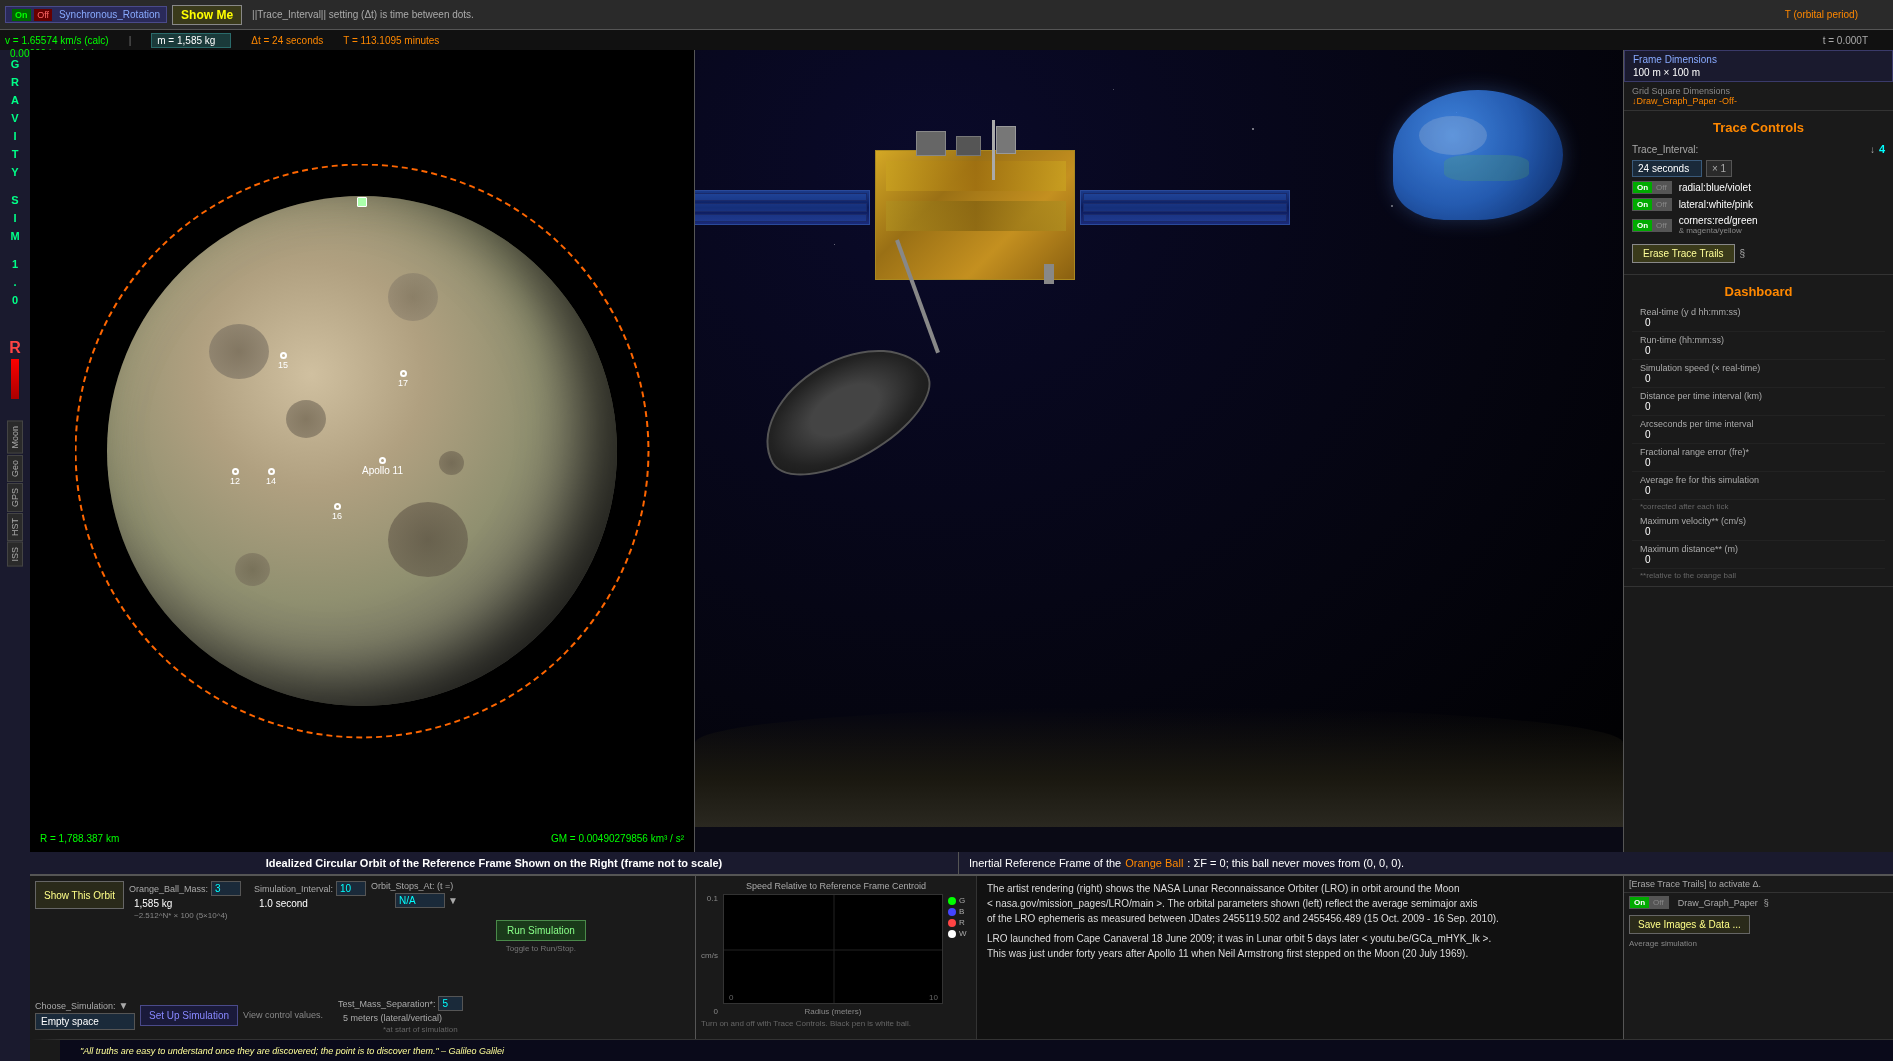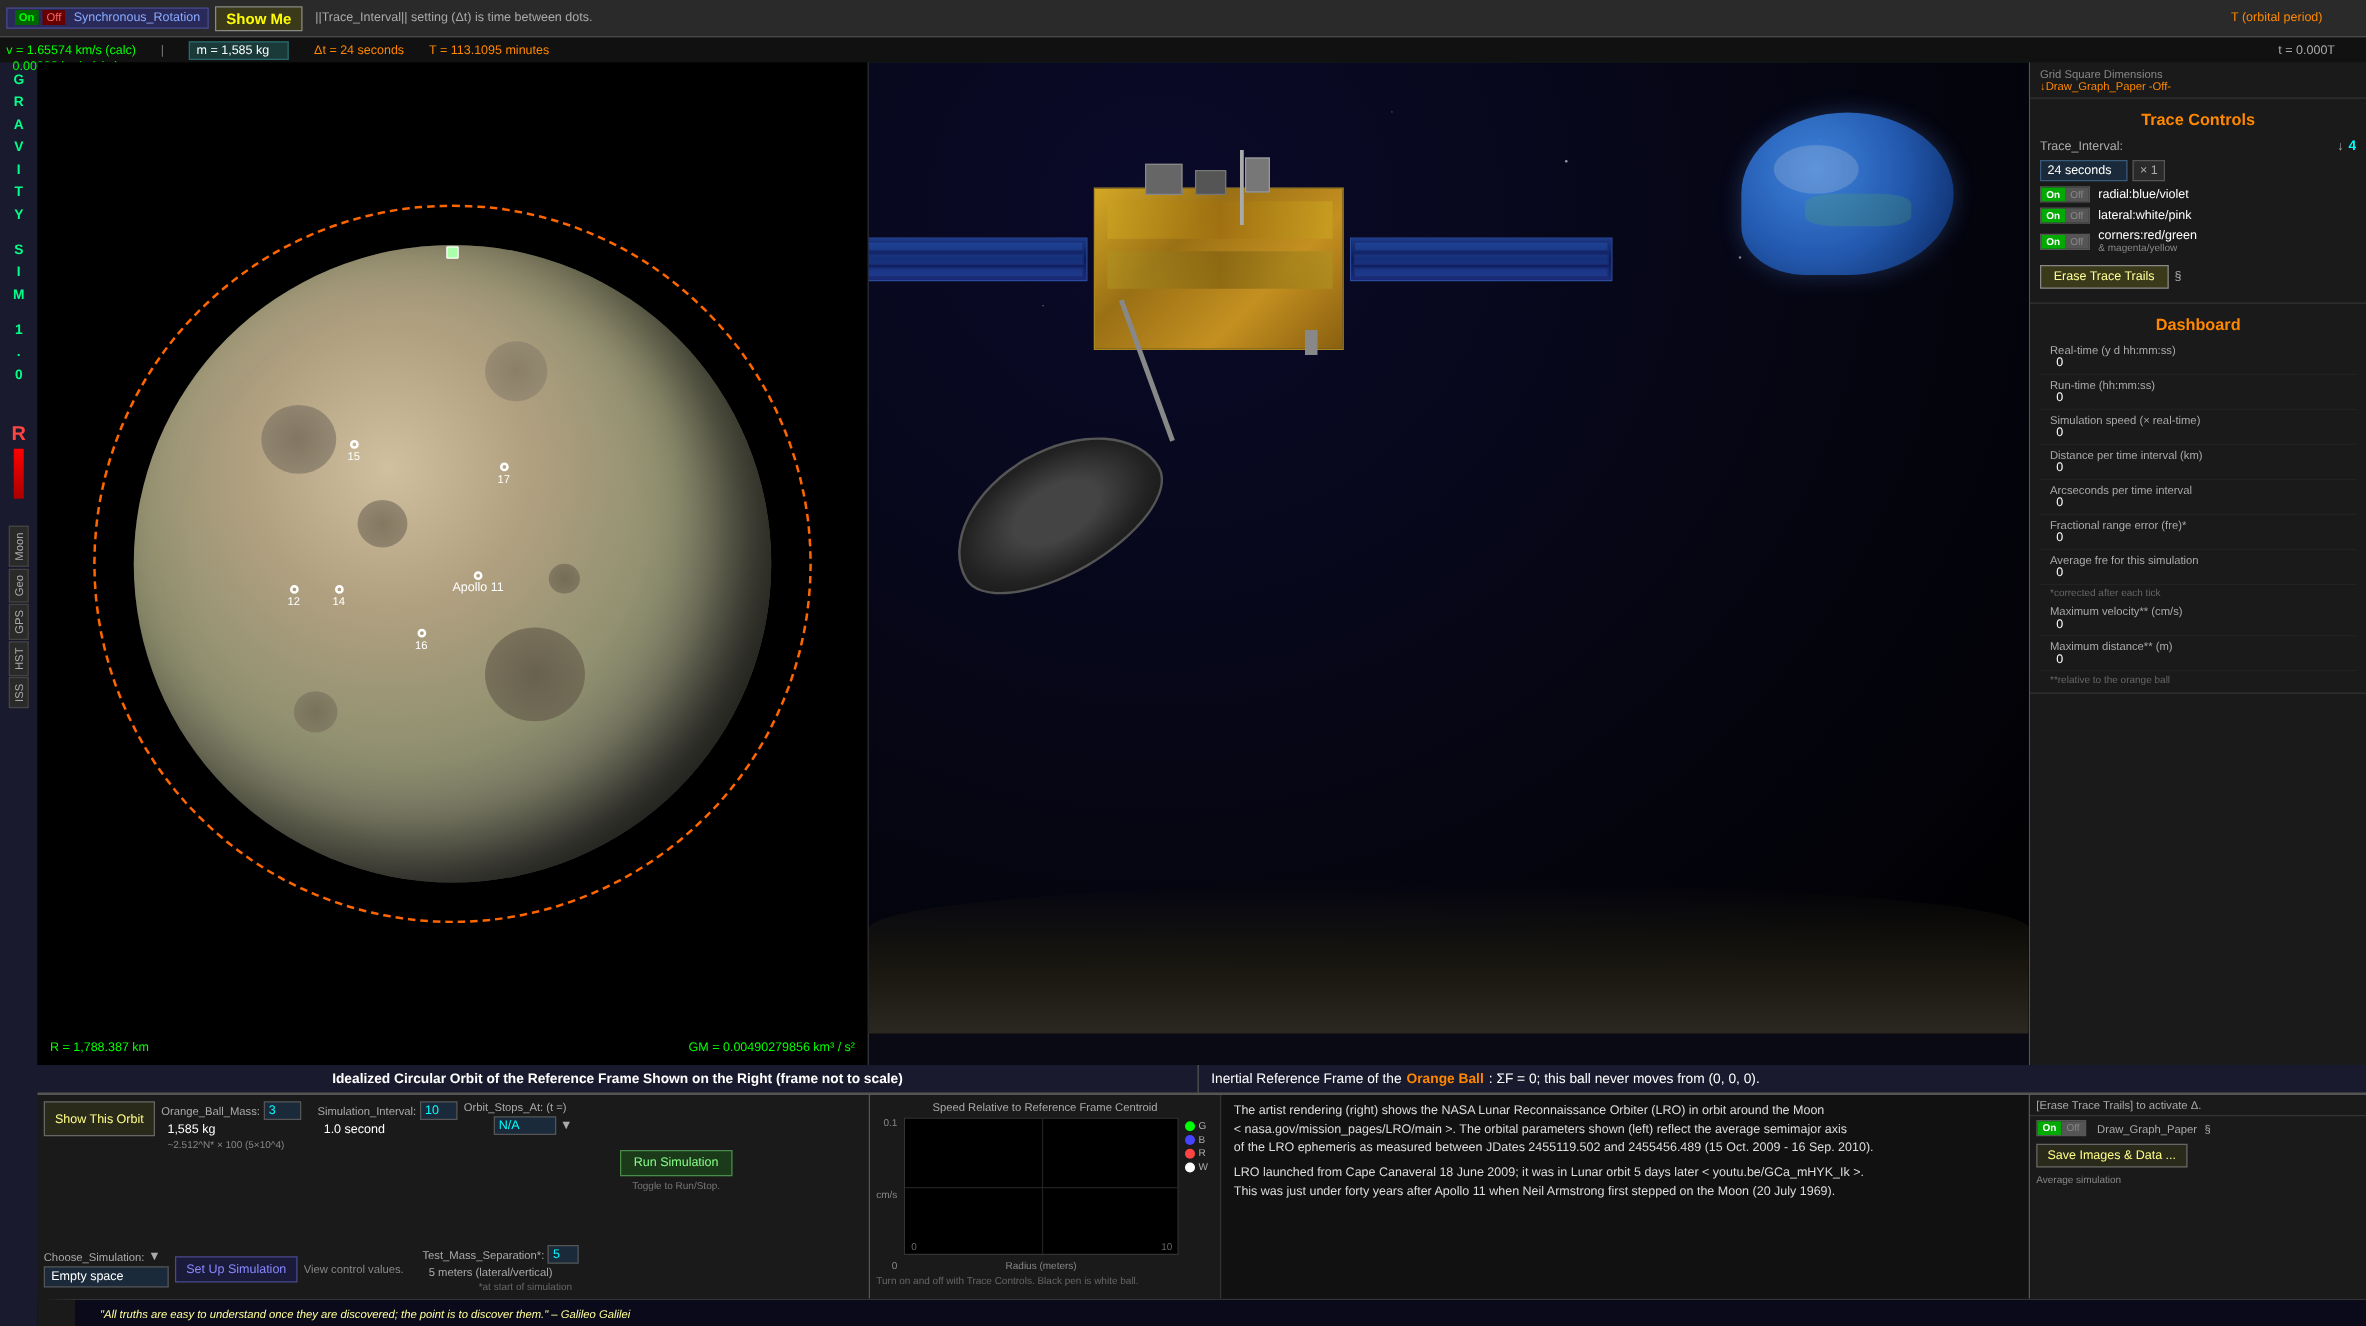--- a/index.html
+++ b/index.html
@@ -262,20 +262,24 @@
               <div style="position:absolute;bottom:-180px;left:-120px;width:180px;height:100px;border-radius:50% 50% 50% 50% / 60% 60% 40% 40%;background:radial-gradient(ellipse,#444 30%,#222,#111);border:2px solid #555;transform:rotate(-30deg);"></div>
 
               <div style="position:absolute;bottom:-80px;left:20px;width:4px;height:120px;background:#888;transform:rotate(-20deg);transform-origin:top;"></div>
 
               <div style="position:absolute;top:-30px;right:80px;width:3px;height:60px;background:#aaa;"></div>
             </div>
           </div>
         </div>
 
         <div class="right-panel">
+          <div class="right-panel-section fd-panel">
+            <div class="fd-title">Frame Dimensions</div>
+            <div class="fd-value">100 m × 100 m</div>
+          </div>
           <div class="right-panel-section" style="padding:4px 8px;">
             <div style="font-size:9px;color:#888;">Grid Square Dimensions</div>
             <div style="font-size:9px;color:#ff8800;">↓Draw_Graph_Paper -Off-</div>
           </div>
 
           <div class="right-panel-section">
             <div class="trace-controls-title">Trace Controls</div>
             <div class="trace-interval-row">
               <span class="trace-label">Trace_Interval:</span>
               <span style="color:#aaa;font-size:10px;">↓</span>
@@ -361,21 +365,21 @@
           </div>
         </div>
       </div>
 
       <div class="bottom-title-bar">
         <div class="bottom-title-left">
           <span>Idealized Circular Orbit of the Reference Frame Shown on the Right (frame not to scale)</span>
         </div>
         <div style="width:665px;height:100%;border-left:1px solid #555;display:flex;align-items:center;padding:0 10px;">
           <span>Inertial Reference Frame of the</span>
-          <span style="color:#ff8800;margin:0 4px;font-weight:bold;">Orange Ball</span>
+          <span style="color:#ff8800;margin:0 4px;font-weight:normal;">Orange Ball</span>
           <span>: ΣF = 0; this ball never moves from (0, 0, 0).</span>
         </div>
         <div style="width:270px;border-left:1px solid #555;"></div>
       </div>
 
       <div class="bottom-section">
 
         <div class="bottom-left">
           <div style="display:flex;flex:1;gap:5px;padding:5px;">
 

